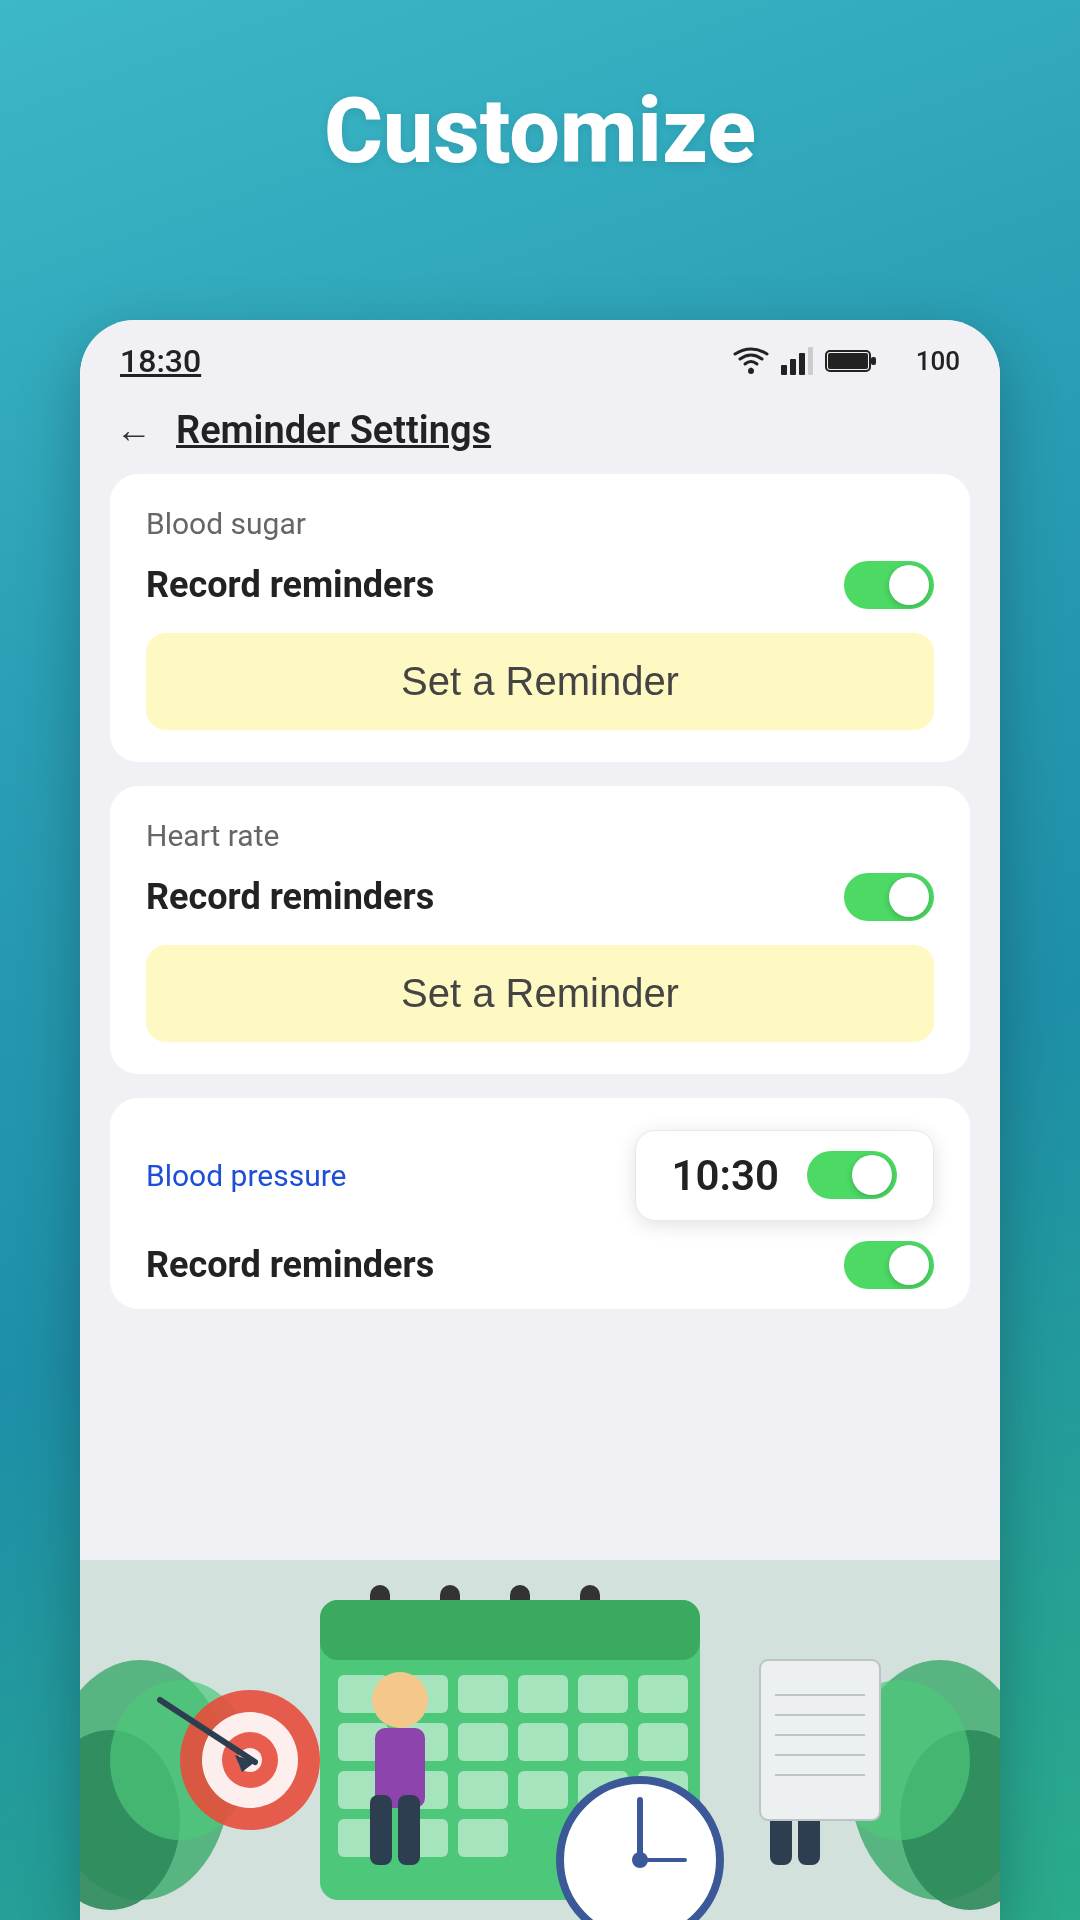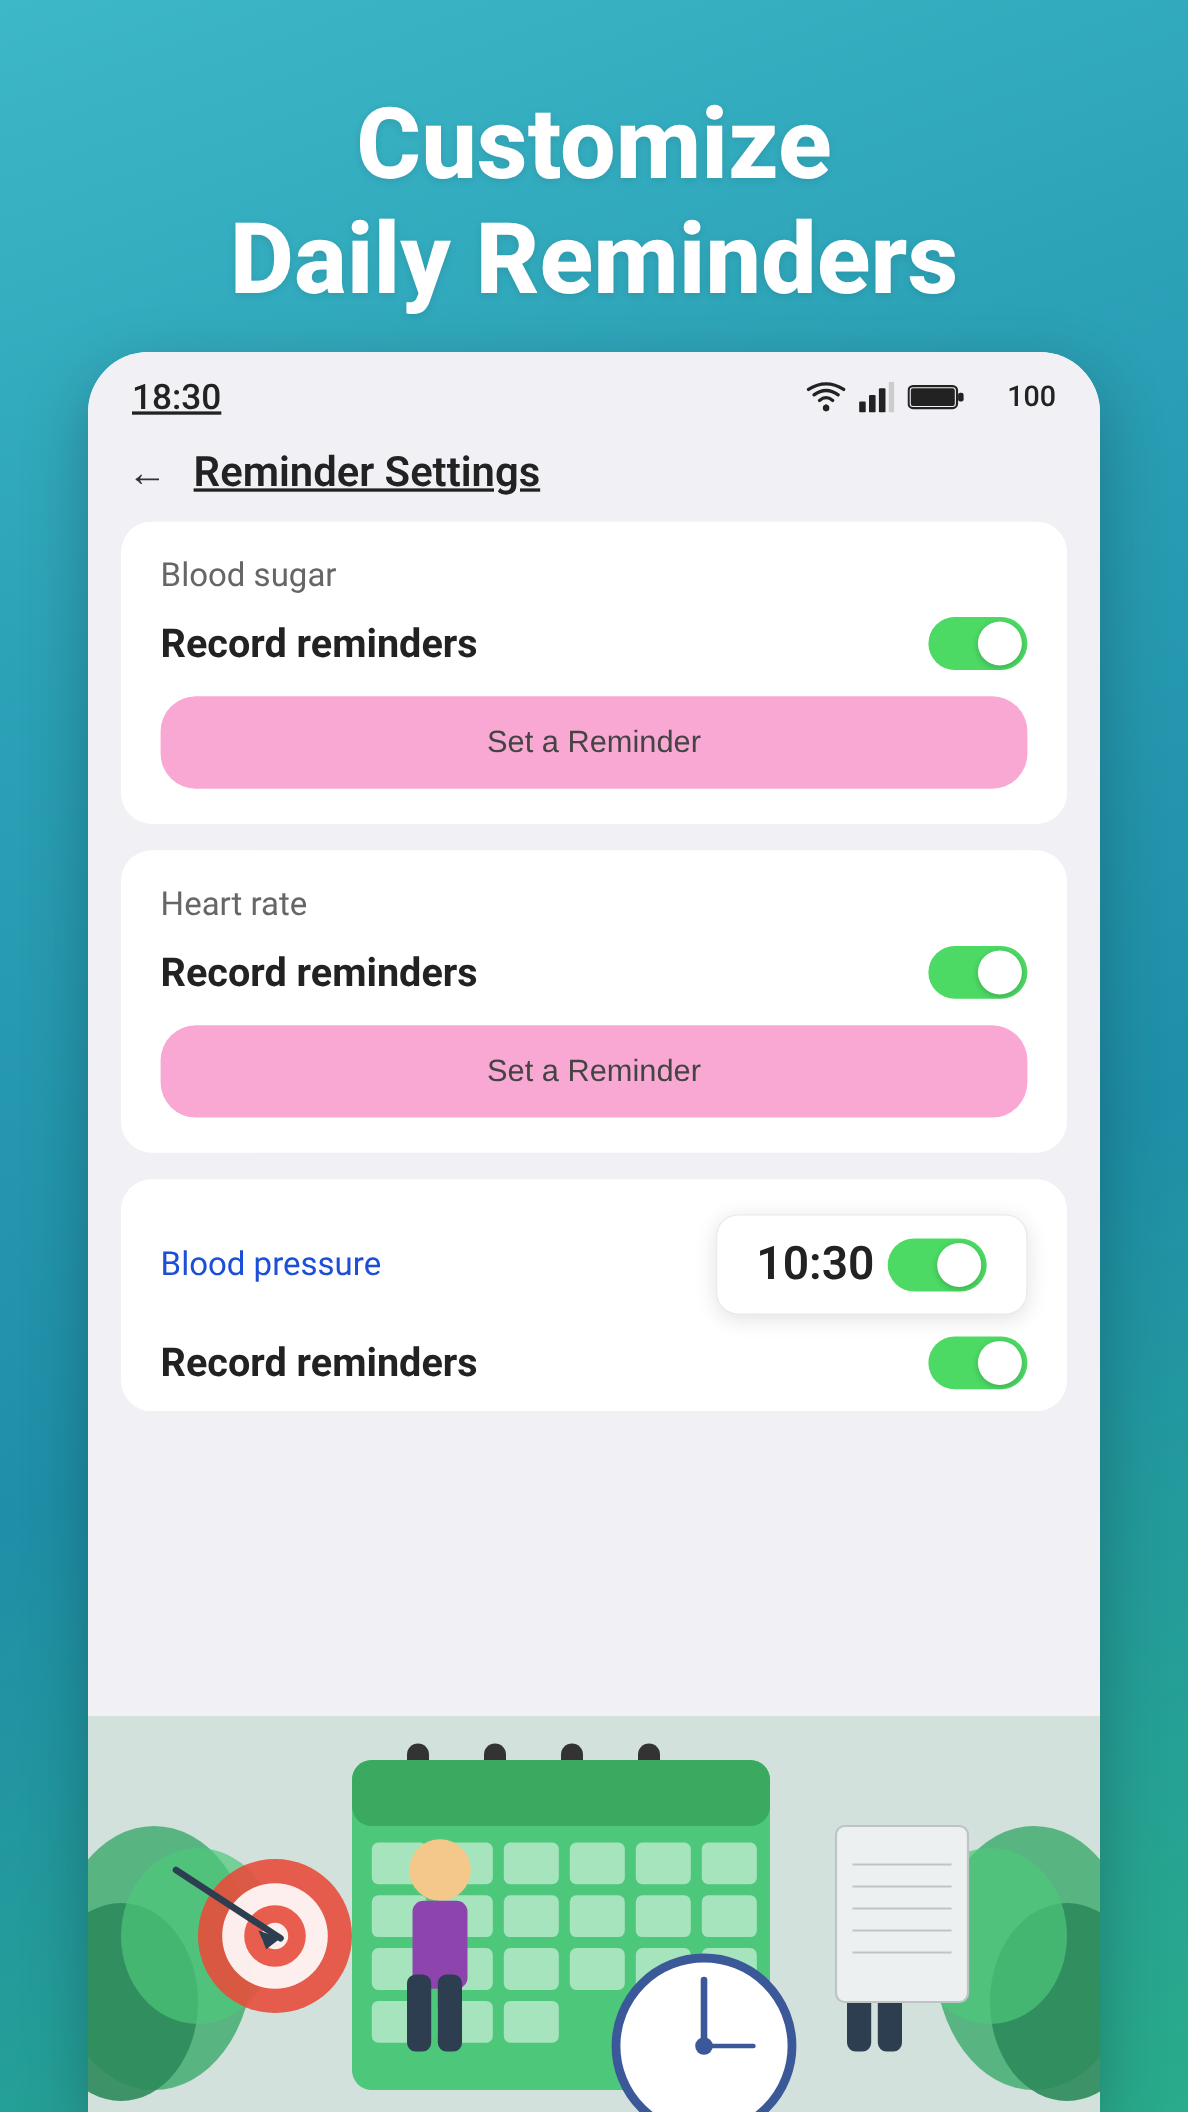--- a/index.html
+++ b/index.html
@@ -132,24 +132,24 @@
       background: white;
       border-radius: 50%;
       top: 4px;
       right: 5px;
       box-shadow: 0 2px 6px rgba(0,0,0,0.2);
     }
 
     .set-reminder-btn {
       width: 100%;
       padding: 26px;
-      background: #f9a8d4;
+      background: #fef9c3;
       border: none;
-      border-radius: 32px;
-      font-size: 28px;
+      border-radius: 20px;
+      font-size: 40px;
       color: #444;
       cursor: pointer;
       text-align: center;
     }
 
     
     .blood-pressure-card {
       background: white;
       border-radius: 28px;
       padding: 32px 36px 20px;
@@ -166,22 +166,21 @@
     .bp-category {
       font-size: 30px;
       color: #1d4ed8;
     }
 
     .time-tooltip {
       background: white;
       border-radius: 20px;
       padding: 20px 36px;
       display: flex;
-      align-items: center;
-      gap: 12px;
+      gap: 28px;
       box-shadow: 0 4px 20px rgba(0,0,0,0.12);
       border: 1px solid #e8e8e8;
     }
     .time-tooltip span {
       font-size: 42px;
       font-weight: 600;
       color: #222;
     }
 
     .record-reminders-row {
@@ -212,21 +211,20 @@
       height: 100%;
     }
 
   </style>
 </head>
 <body>
 
 <div class="header-title">
   <h1>
     <span>Customize</span><br>
-    <span>Daily Reminders</span>
   </h1>
 </div>
 
 <div class="phone-mockup">
 
   <div class="status-bar">
     <span class="status-time">18:30</span>
     <div class="status-icons">
 
       <svg width="36" height="28" viewBox="0 0 36 28" fill="none">

